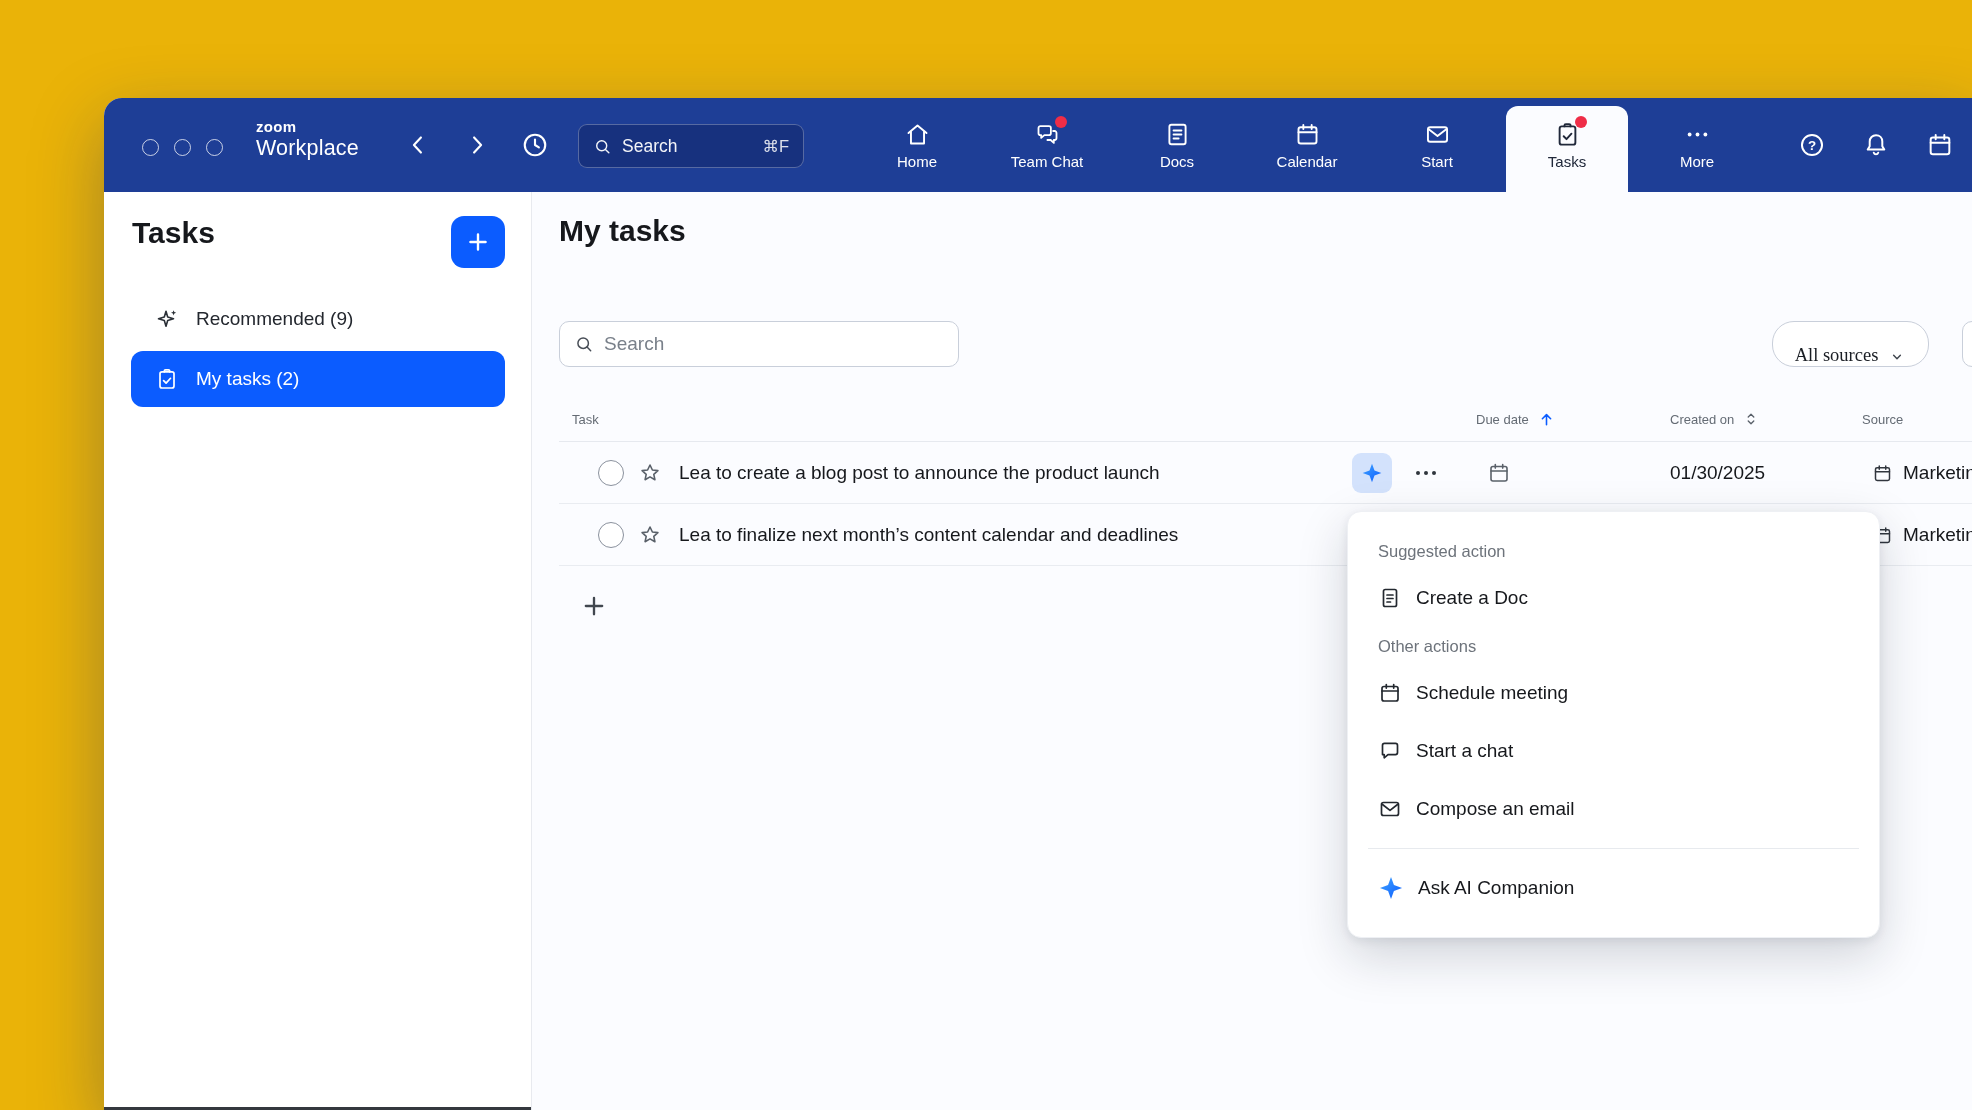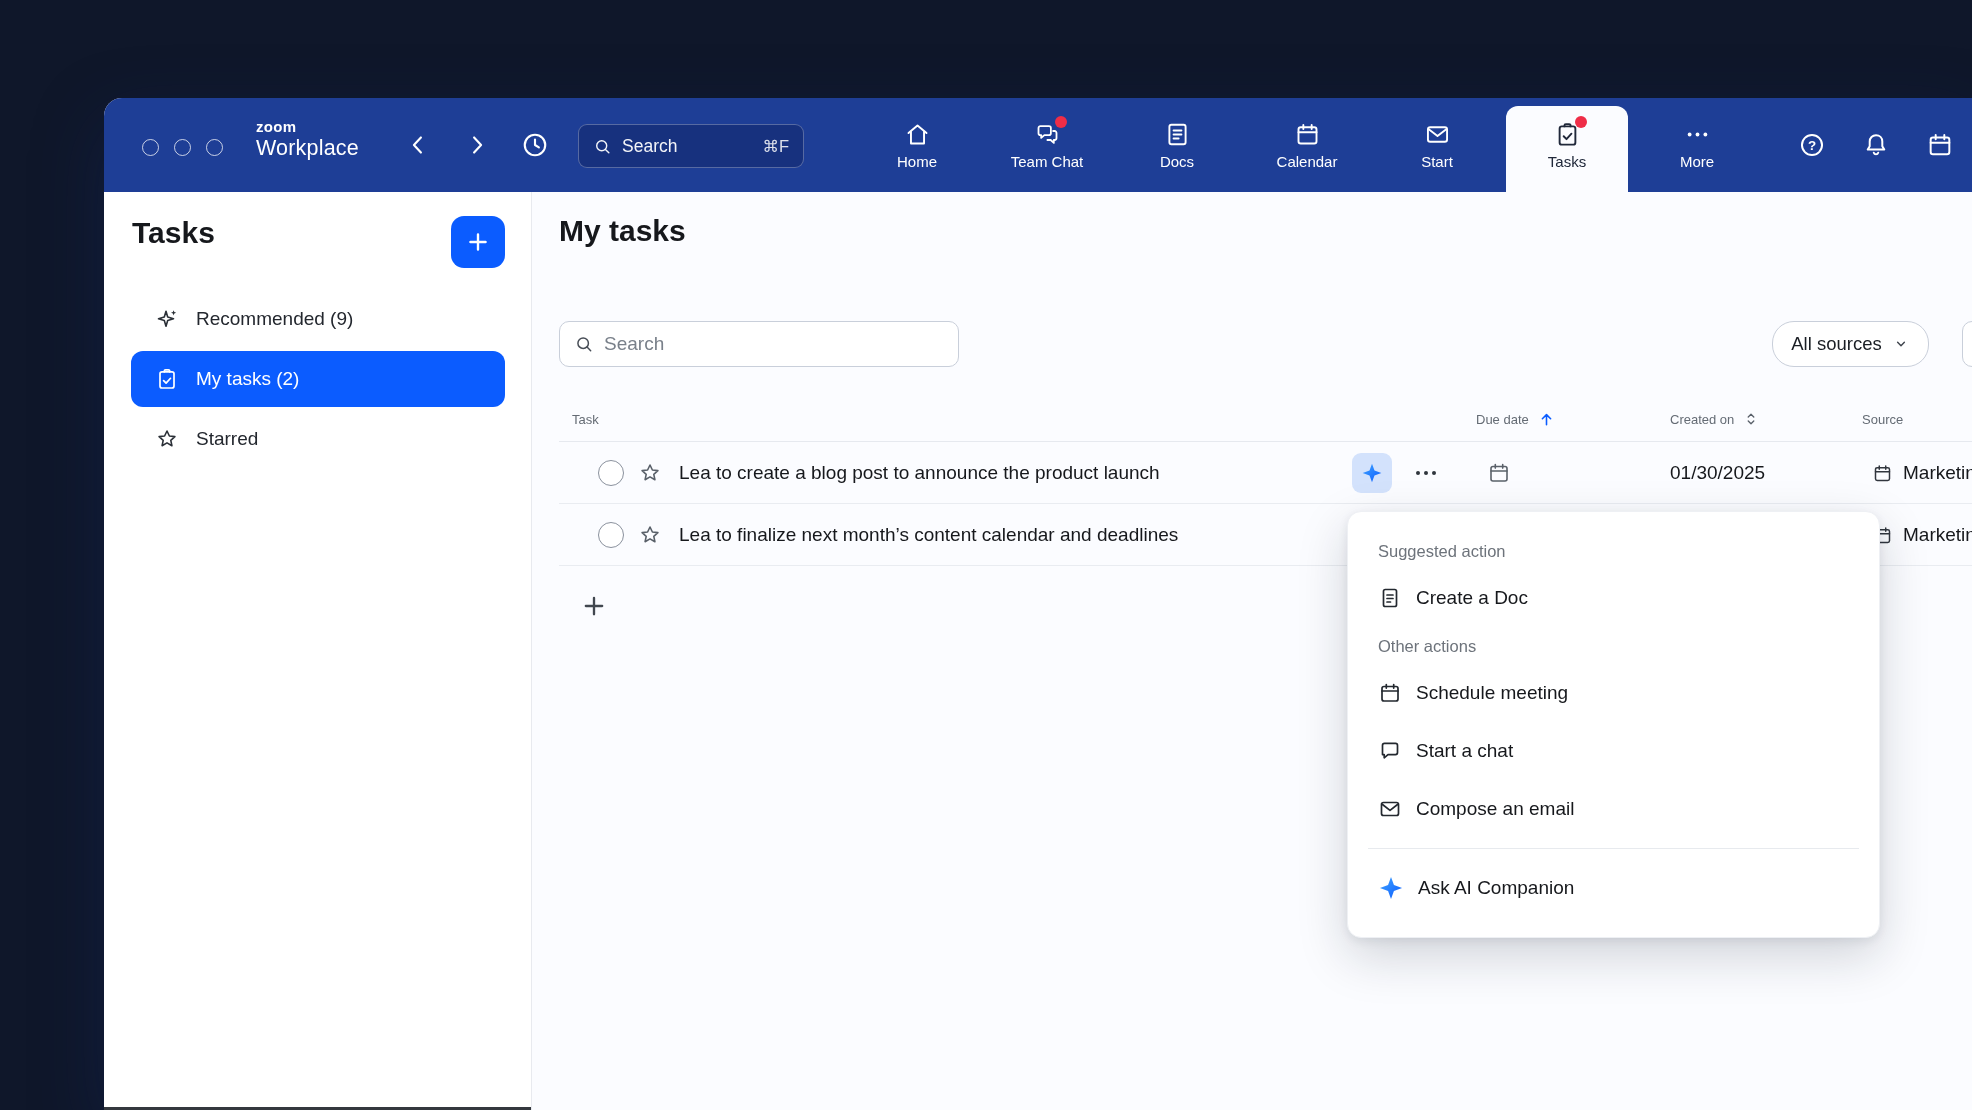--- a/index.html
+++ b/index.html
@@ -1,18 +1,18 @@
 <!DOCTYPE html>
 <html><head>
 <meta charset="utf-8">
 <style>
   *{margin:0;padding:0;box-sizing:border-box}
   html,body{width:1972px;height:1110px}
   body{font-family:"Liberation Sans","DejaVu Sans",sans-serif;background:#d8e3fa;overflow:hidden}
-  .stage{position:relative;width:1972px;height:1110px;background:#0f172a}
+  .stage{position:relative;width:1972px;height:1110px;background:#eab308}
   .window{position:absolute;left:104px;top:98px;width:1868px;height:1012px;border-radius:18px 0 0 0;overflow:hidden;
           box-shadow:0 24px 70px rgba(20,40,100,.35);background:#fbfcff}
   svg{display:block;width:100%;height:100%}
 
   
   .topbar{position:absolute;top:0;left:0;right:0;height:94px;background:#1e3e96}
   .traffic{position:absolute;left:38px;top:41px;display:flex;gap:15px}
   .tl{width:17px;height:17px;border-radius:50%;border:1.6px solid rgba(255,255,255,.75)}
   .logo{position:absolute;left:152px;top:20px;color:#fff;cursor:default}
   .logo-top{font-size:15px;font-weight:700;line-height:17px;letter-spacing:.3px}
@@ -56,22 +56,22 @@
 
   
   .content{position:absolute;left:428px;top:94px;right:0;bottom:0;background:#fbfcff;overflow:hidden}
   .ct-title{position:absolute;left:27px;top:22px;font-size:30px;font-weight:700;color:#16181c}
   .ct-search{position:absolute;left:27px;top:129px;width:400px;height:46px;border:1px solid #c9cfda;border-radius:10px;
              background:#fff;display:flex;align-items:center;padding:0 14px;gap:10px}
   .ct-search .mag{width:20px;height:20px;flex:none;color:#474d56}
   .ct-search input{border:none;outline:none;flex:1;font-size:19px;font-family:inherit;color:#16181c;background:transparent;min-width:0}
   .ct-search input::placeholder{color:#79808a}
   .filter-btn{position:absolute;left:1240px;top:129px;width:157px;height:46px;border:1px solid #c9cfda;border-radius:22px;
-             background:#fff;display:flex;align-items:center;justify-content:center;gap:10px;font-size:18.5px;
-             font-family:Liberation Sans, sans-serif;color:#1a1e24;cursor:pointer}
+             background:#fff;display:flex;align-items:flex-end;justify-content:center;gap:10px;font-size:18.5px;
+             font-family:Liberation Serif, serif;color:#1a1e24;cursor:pointer}
   .filter-btn .chev{width:18px;height:18px;color:#3e444c;flex:none}
   .partial-pill{position:absolute;left:1430px;top:129px;width:60px;height:46px;border:1px solid #c9cfda;border-radius:10px;background:#fff}
 
   .thead{position:absolute;left:27px;right:0;top:204px;height:46px;border-bottom:1px solid #e6e9ef;color:#646b74;font-size:13px}
   .th{position:absolute;top:0;height:46px;display:flex;align-items:center;gap:8px;cursor:pointer}
   .th-task{left:13px}.th-due{left:917px}.th-created{left:1111px}.th-source{left:1303px}
   .sort-up{width:19px;height:19px;color:#0b5cff;flex:none}
   .sort-ud{width:18px;height:18px;color:#596069;flex:none}
 
   .trow{position:absolute;left:27px;right:0;height:62px;border-bottom:1px solid #e9ecf1}
@@ -260,28 +260,20 @@
         <div class="sb-item active">
           <span class="sicon">
               <svg viewBox="0 0 24 24">
                 <rect x="5" y="4.8" width="14" height="16.2" rx="2" fill="none" stroke="currentColor" stroke-width="1.7"></rect>
                 <path d="M9.3 4.8V4a1.2 1.2 0 0 1 1.2-1.2h3A1.2 1.2 0 0 1 14.7 4v.8" fill="none" stroke="currentColor" stroke-width="1.7" stroke-linecap="round"></path>
                 <path d="m8.6 13.6 2.5 2.5 4.4-4.8" fill="none" stroke="currentColor" stroke-width="1.7" stroke-linecap="round" stroke-linejoin="round"></path>
               </svg>
             </span>
           <span>My tasks (2)</span>
         </div>
-        <div class="sb-item">
-          <span class="sicon">
-              <svg viewBox="0 0 24 24">
-                <path d="m12 4 2.4 5 5.5.6-4.1 3.7 1.1 5.4L12 15.9l-4.9 2.8 1.1-5.4L4.1 9.6 9.6 9Z" fill="none" stroke="currentColor" stroke-width="1.6" stroke-linejoin="round"></path>
-              </svg>
-            </span>
-          <span>Starred</span>
-        </div>
       </nav>
       <div class="sb-edge"></div>
     </aside>
 
     <main class="content">
       <h1 class="ct-title">My tasks</h1>
 
       <div class="ct-search">
         <span class="mag">
             <svg viewBox="0 0 24 24">

